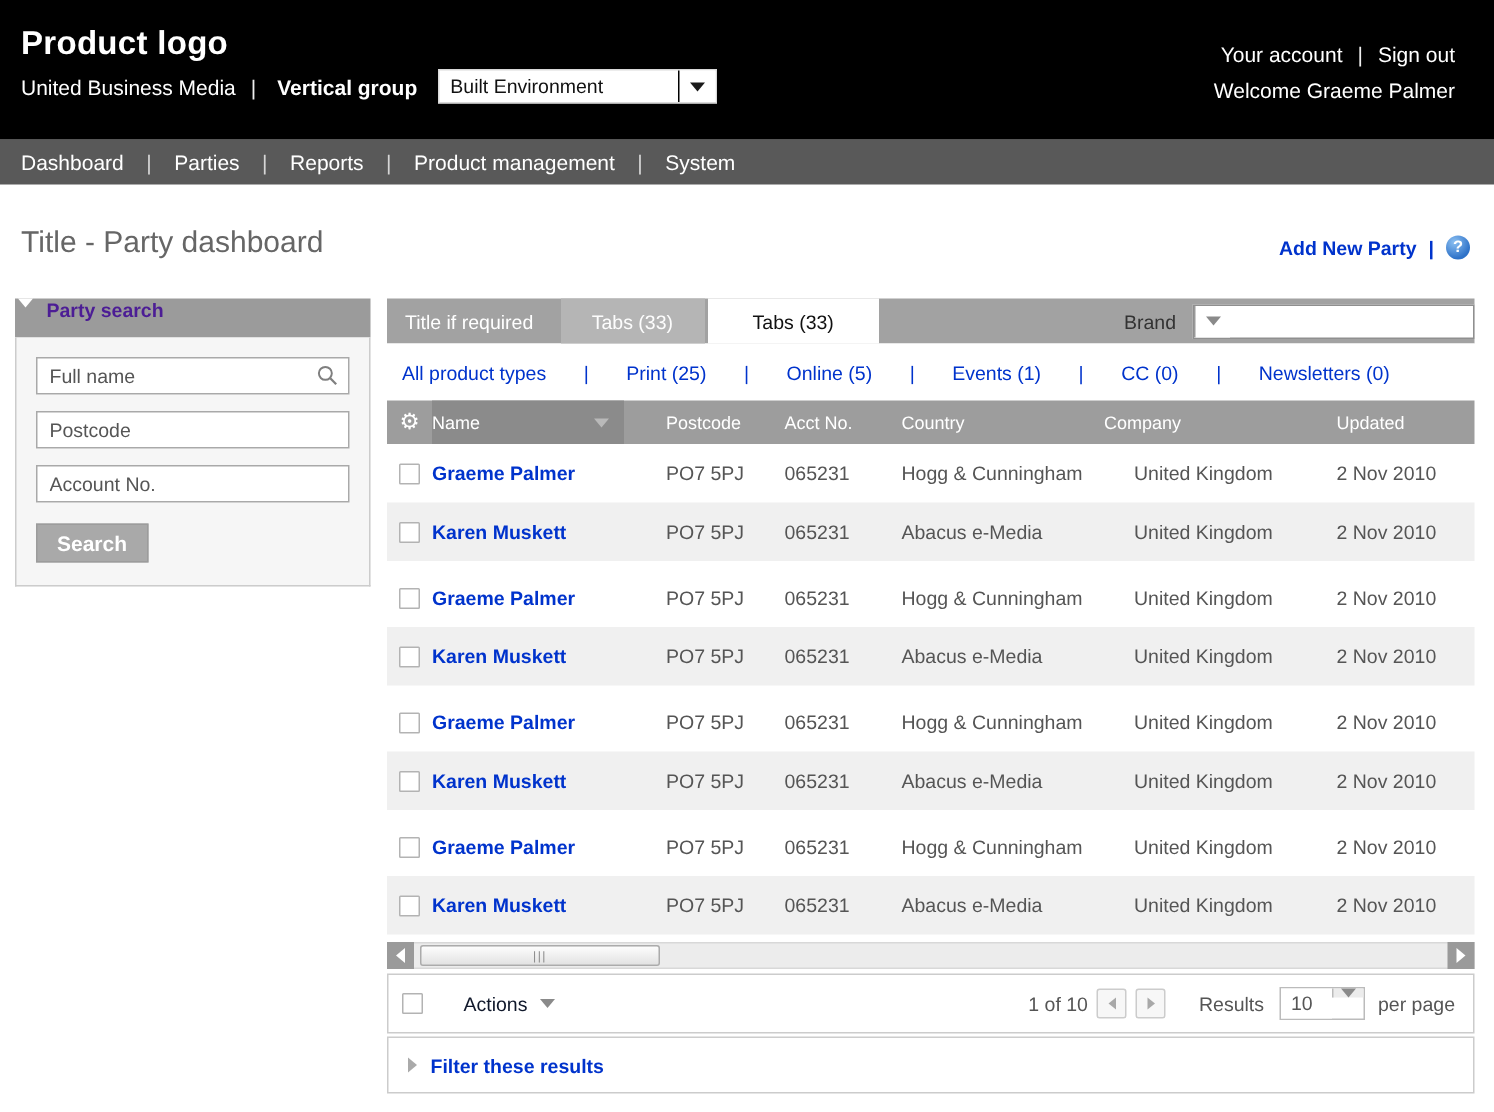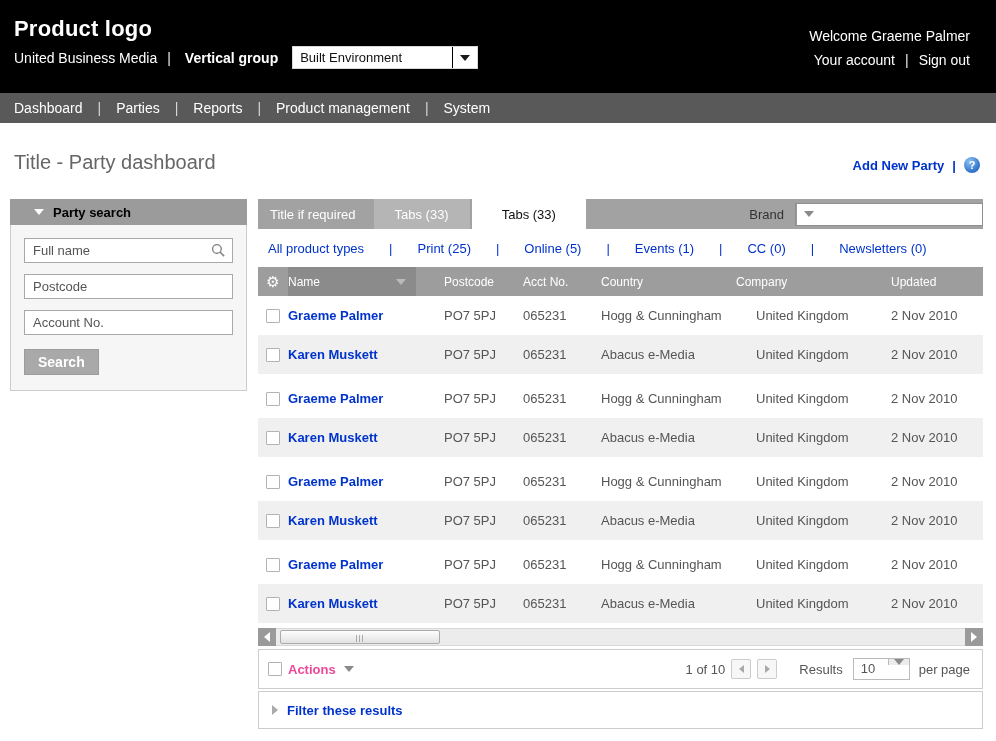--- a/index.html
+++ b/index.html
@@ -33,21 +33,21 @@
   .add-party a { color: #0033cc; font-weight: bold; text-decoration: none; cursor: pointer; }
   .add-party a::after { content: "|"; color: #0033cc; margin: 0 8px; font-weight: bold; }
   .help-icon { width: 16px; height: 16px; border-radius: 50%; background: radial-gradient(circle at 35% 28%, #8cc0f2, #2e72c8 70%); color: #fff; font-size: 11px; font-weight: bold; display: flex; align-items: center; justify-content: center; cursor: pointer; }
 
   
   .content { display: flex; padding-left: 10px; }
   .sidebar { width: 237px; flex: none; }
   .main { width: 725px; flex: none; margin-left: 11px; }
 
   
-  .panel-head { height: 26px; background: #9b9b9b; color: #000000; font-weight: bold; font-size: 13px; display: flex; align-items: center; padding-left: 24px; cursor: pointer; }
+  .panel-head { height: 26px; background: #9b9b9b; color: #4c1d95; font-weight: bold; font-size: 13px; display: flex; align-items: flex-start; padding-left: 2px; cursor: pointer; }
   .tri-down-white { width: 0; height: 0; border-left: 5px solid transparent; border-right: 5px solid transparent; border-top: 6px solid #fff; margin-right: 9px; }
   .panel-body { background: #f6f6f6; border: 1px solid #ccc; border-top: none; padding: 13px 13px 15px 13px; }
   .field { position: relative; margin-bottom: 11px; }
   .field input { width: 100%; height: 25px; border: 1px solid #a9a9a9; background: #fff; padding: 0 26px 0 8px; font-family: inherit; font-size: 13px; color: #a16207; }
   .field input::placeholder { color: #555; opacity: 1; }
   .search-icon { position: absolute; right: 7px; top: 5px; }
   .search-btn { margin-top: 3px; background: #a9a9a9; border: 1px solid #9c9c9c; color: #fff; font-family: inherit; font-weight: bold; font-size: 14px; padding: 4px 13px; cursor: pointer; }
 
   
   .tabstrip { height: 30px; background: #a2a2a2; display: flex; align-items: stretch; }
@@ -89,21 +89,21 @@
   .hscroll { height: 18px; background: #ececec; border: 1px solid #d8d8d8; display: flex; align-items: center; position: relative; }
   .sb-btn { width: 18px; height: 18px; background: #9a9a9a; display: flex; align-items: center; justify-content: center; cursor: pointer; flex: none; }
   .sb-btn.left { margin: -1px 0 0 -1px; }
   .sb-btn.right { position: absolute; right: -1px; top: -1px; }
   .tri-left-white { width: 0; height: 0; border-top: 5px solid transparent; border-bottom: 5px solid transparent; border-right: 6px solid #fff; }
   .tri-right-white { width: 0; height: 0; border-top: 5px solid transparent; border-bottom: 5px solid transparent; border-left: 6px solid #fff; }
   .sb-thumb { margin-left: 4px; width: 160px; height: 14px; background: linear-gradient(#fdfdfd, #e2e2e2); border: 1px solid #ababab; border-radius: 2px; display: flex; align-items: center; justify-content: center; font-size: 8px; letter-spacing: 1px; color: #888; cursor: grab; }
 
   
   .actions-bar { margin-top: 3px; height: 40px; border: 1px solid #ccc; background: #fff; display: flex; align-items: center; padding: 0 12px 0 9px; }
-  .actions-link { color: #ec4899; font-weight: bold; text-decoration: none; margin: 0 8px 0 6px; cursor: pointer; }
+  .actions-link { color: #0f172a; font-weight: normal; text-decoration: none; margin: 0 8px 0 27px; cursor: pointer; }
   .pager { margin-left: auto; display: flex; align-items: center; color: #555; }
   .pg-btn { width: 20px; height: 20px; background: #f7f7f7; border: 1px solid #ccc; border-radius: 2px; display: flex; align-items: center; justify-content: center; margin-left: 6px; cursor: pointer; }
   .tri-left-gray { width: 0; height: 0; border-top: 4px solid transparent; border-bottom: 4px solid transparent; border-right: 5px solid #a8a8a8; }
   .tri-right-gray { width: 0; height: 0; border-top: 4px solid transparent; border-bottom: 4px solid transparent; border-left: 5px solid #a8a8a8; }
   .results-label { margin: 0 10px 0 22px; }
   .pp-select { display: inline-flex; align-items: flex-start; border: 1px solid #bbb; height: 22px; }
   .pp-select .val { width: 34px; background: #fff; color: #555; line-height: 20px; padding-left: 7px; }
   .pp-select .arrow-btn { width: 21px; background: #ececec; border-left: 1px solid #bbb; display: flex; align-items: center; justify-content: center; cursor: pointer; }
   .per-page-label { margin-left: 9px; }
 
@@ -123,24 +123,24 @@
       <span class="company">United Business Media</span>
       <span class="group-label">Vertical group</span>
       <div class="hdr-select">
         <span class="val">Built Environment</span>
         <span class="arrow-btn">
             <i class="tri-down-black"></i>
           </span>
       </div>
     </div>
     <div class="topbar-right">
-      <div>Welcome Graeme Palmer</div>
       <div>
         <a>Your account</a><a class="signout">Sign out</a>
       </div>
+      <div>Welcome Graeme Palmer</div>
     </div>
   </header>
 
   <nav class="mainnav">
 
   <a class="nav-item">Dashboard</a>
       <a class="nav-item alt">Parties</a>
       <a class="nav-item">Reports</a>
       <a class="nav-item alt">Product management</a>
       <a class="nav-item">System</a>

